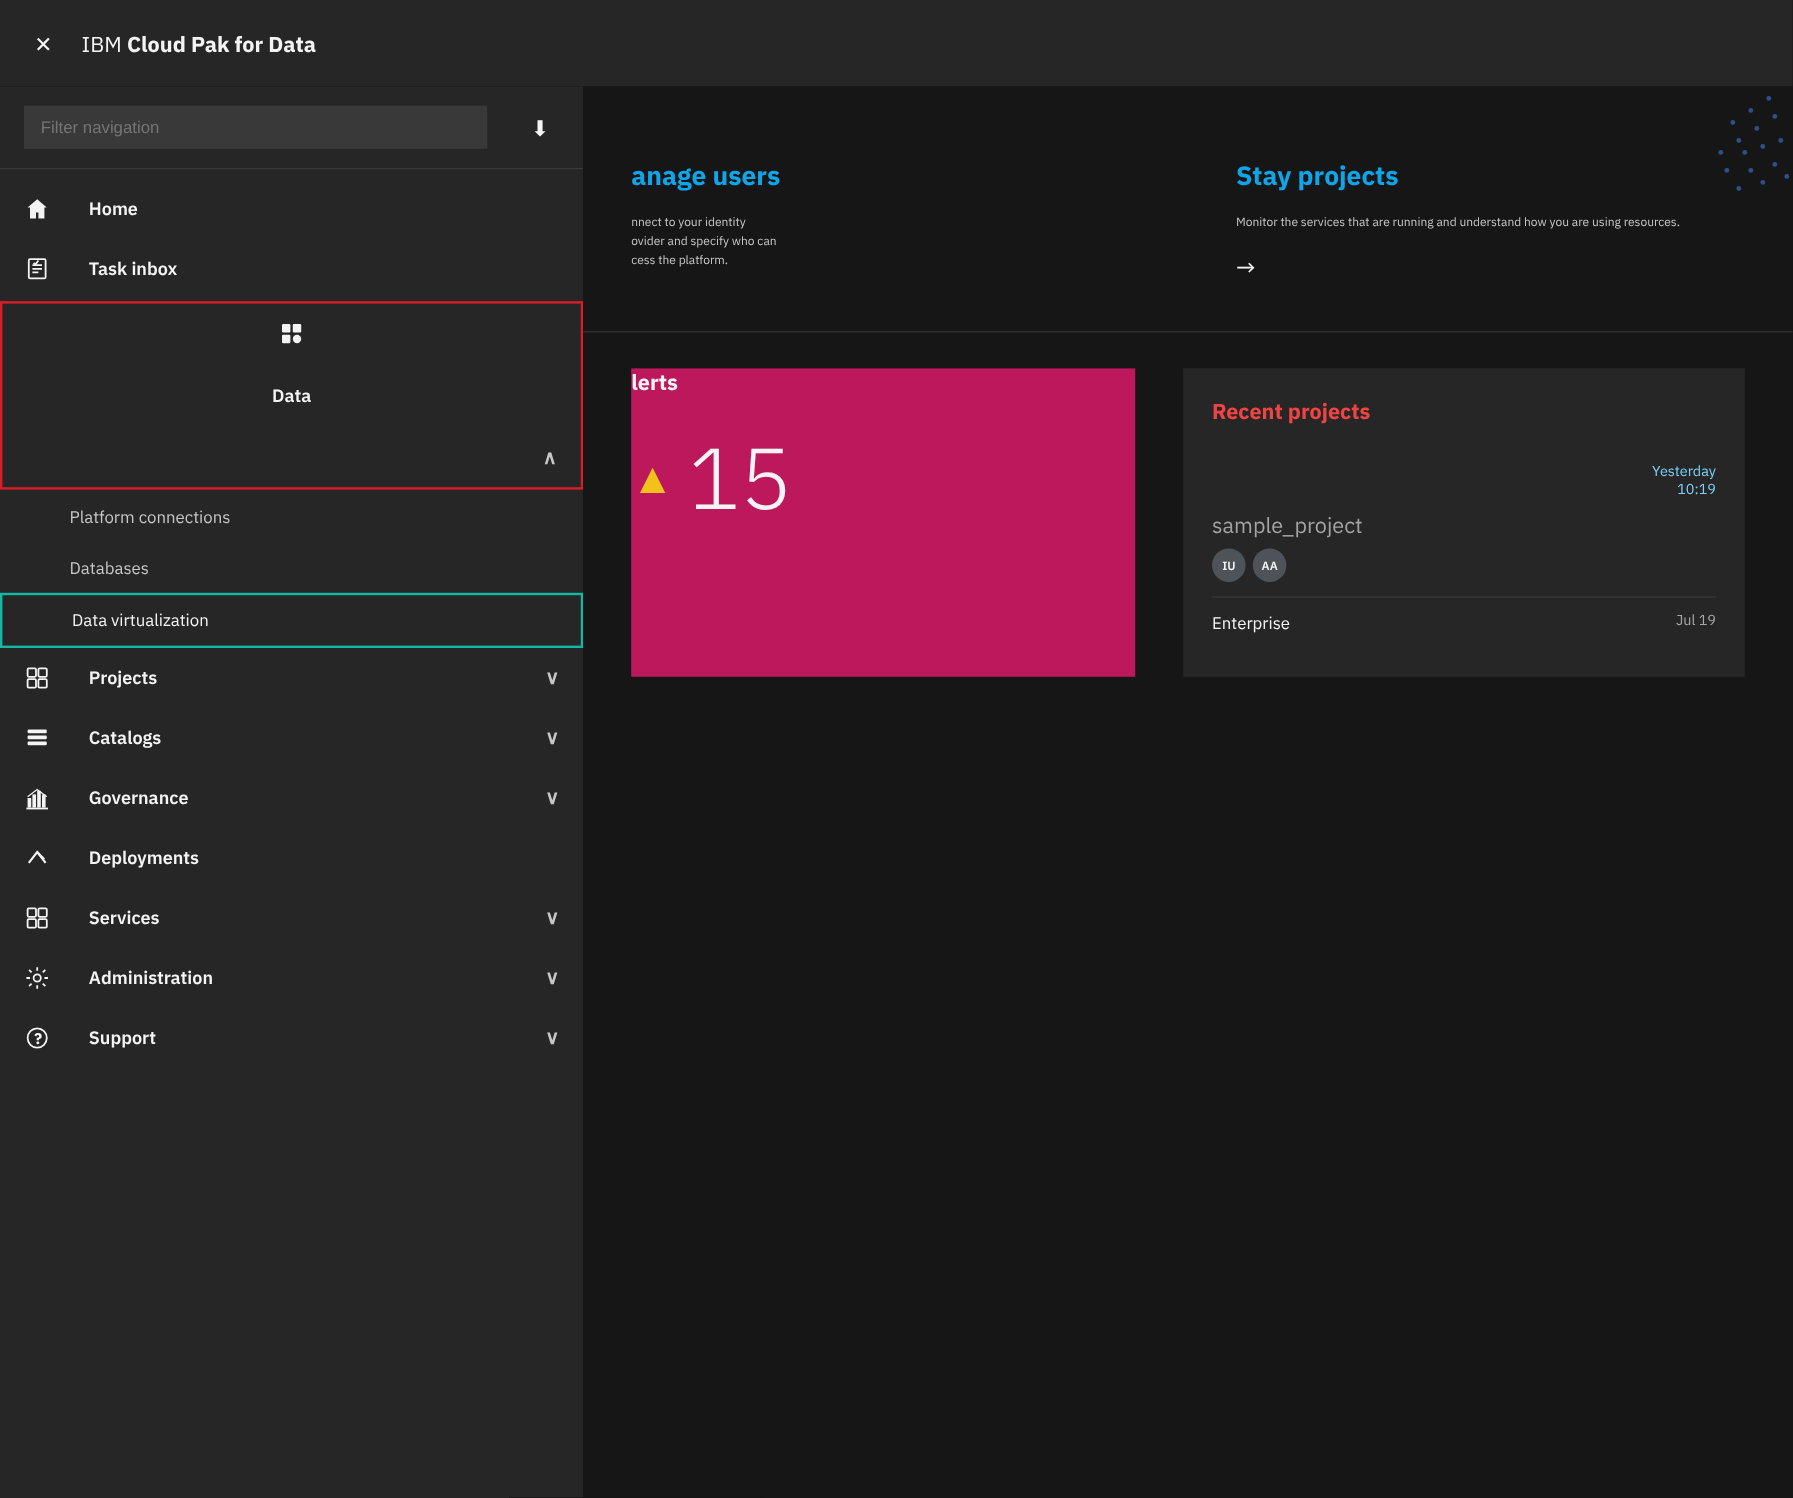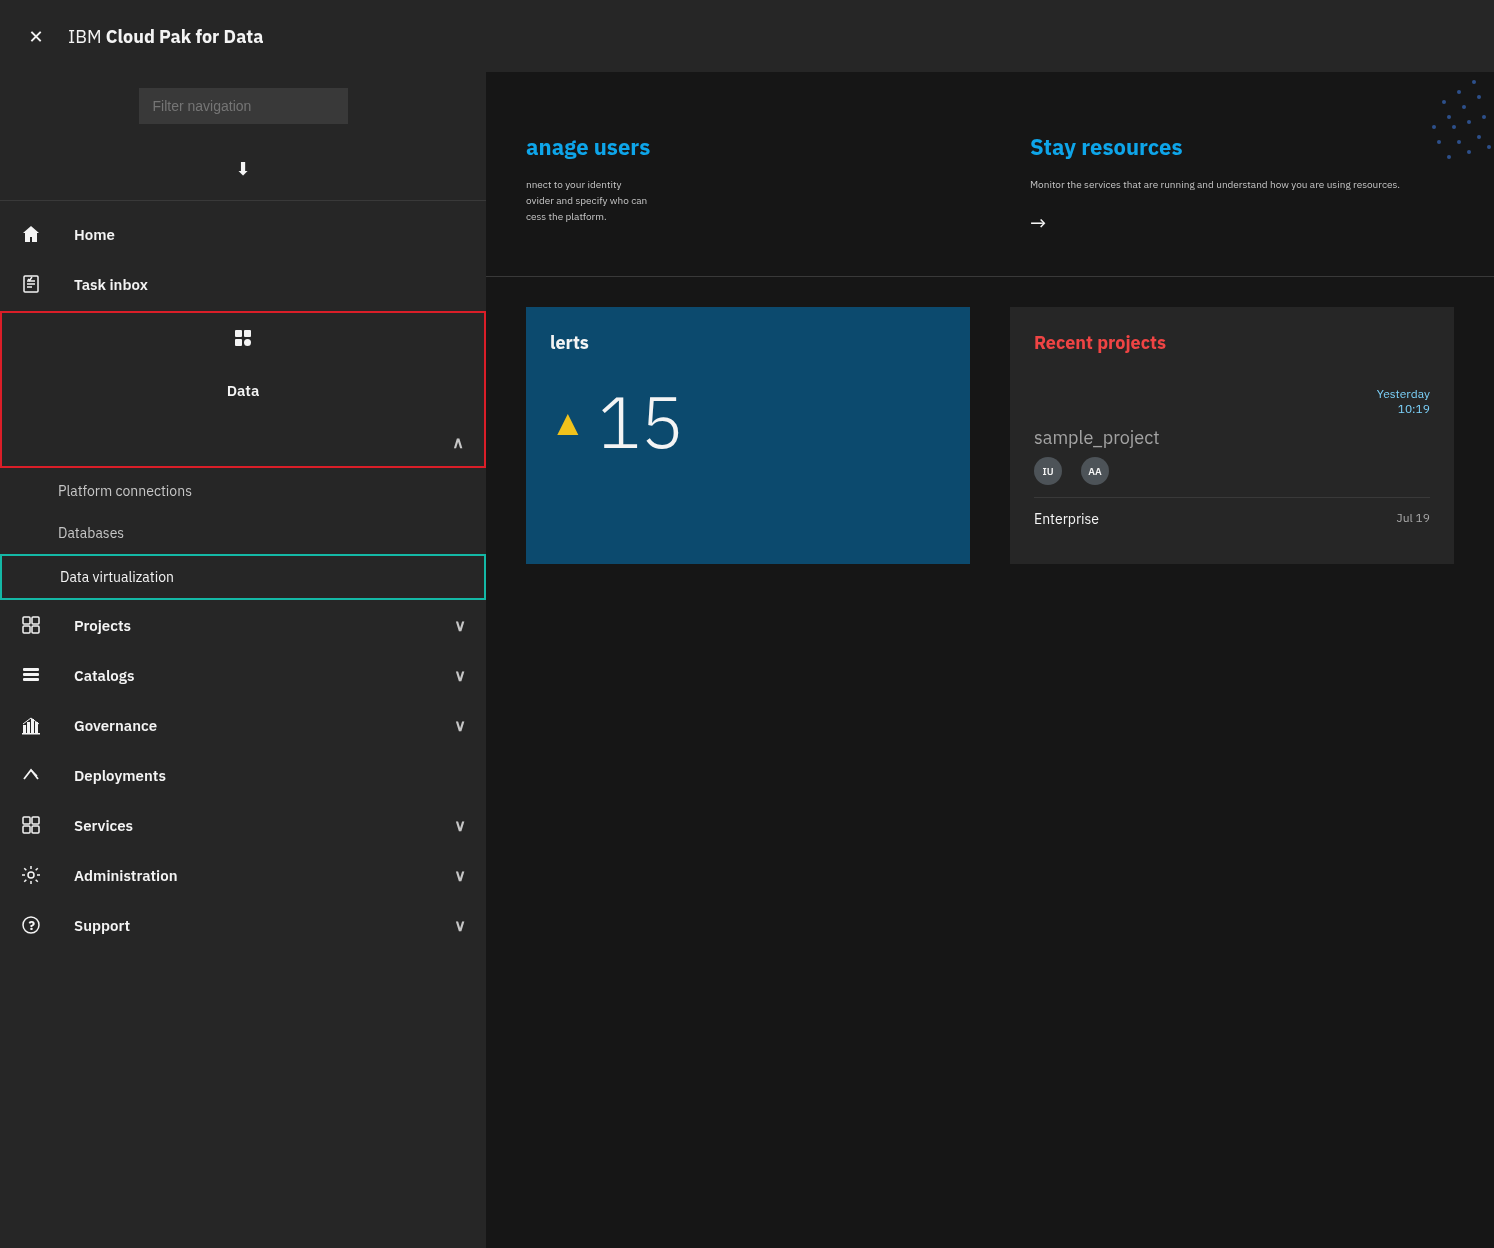--- a/index.html
+++ b/index.html
@@ -59,21 +59,20 @@
       overflow-y: auto;
     }
 
     
     .filter-nav {
       padding: 16px 20px;
       display: flex;
       align-items: center;
       gap: 28px;
       border-bottom: 1px solid #393939;
-      flex-direction: column;
     }
     .filter-input {
       flex: 1;
       background: #393939;
       border: none;
       color: #a8a8a8;
       padding: 10px 14px;
       font-size: 14px;
       outline: none;
     }
@@ -190,22 +189,21 @@
     
     .bottom-section {
       display: flex;
       padding: 30px 40px;
       gap: 40px;
     }
 
     
     .alerts-card {
       flex: 1;
-      background: #0c4a6e;
-      padding: 24px;
+      background: #be185d;
       min-height: 180px;
       position: relative;
     }
     .alerts-card h3 {
       font-size: 18px;
       font-weight: 700;
       margin-bottom: 20px;
       color: #f4f4f4;
     }
     .alert-number {
@@ -242,21 +240,21 @@
       border-bottom: 1px solid #393939;
     }
     .project-name {
       font-size: 18px;
       color: #a3a3a3;
       margin-bottom: 8px;
       margin-top: 40px;
     }
     .project-avatars {
       display: flex;
-      gap: 19px;
+      gap: 6px;
     }
     .avatar {
       width: 28px;
       height: 28px;
       border-radius: 50%;
       background: #4d5358;
       display: flex;
       align-items: center;
       justify-content: center;
       font-size: 10px;
@@ -465,21 +463,21 @@
       <div class="info-card">
         <h2>anage users</h2>
         <p>
           nnect to your identity<br>
           ovider and specify who can<br>
           cess the platform.
         </p>
       </div>
 
       <div class="info-card">
-        <h2>Stay resources</h2>
+        <h2>Stay projects</h2>
         <p>Monitor the services that are running and understand how you are using resources.</p>
         <div class="arrow-link">→</div>
       </div>
 
     </div>
 
     <div class="bottom-section">
 
       <div class="alerts-card">
         <h3>lerts</h3>

